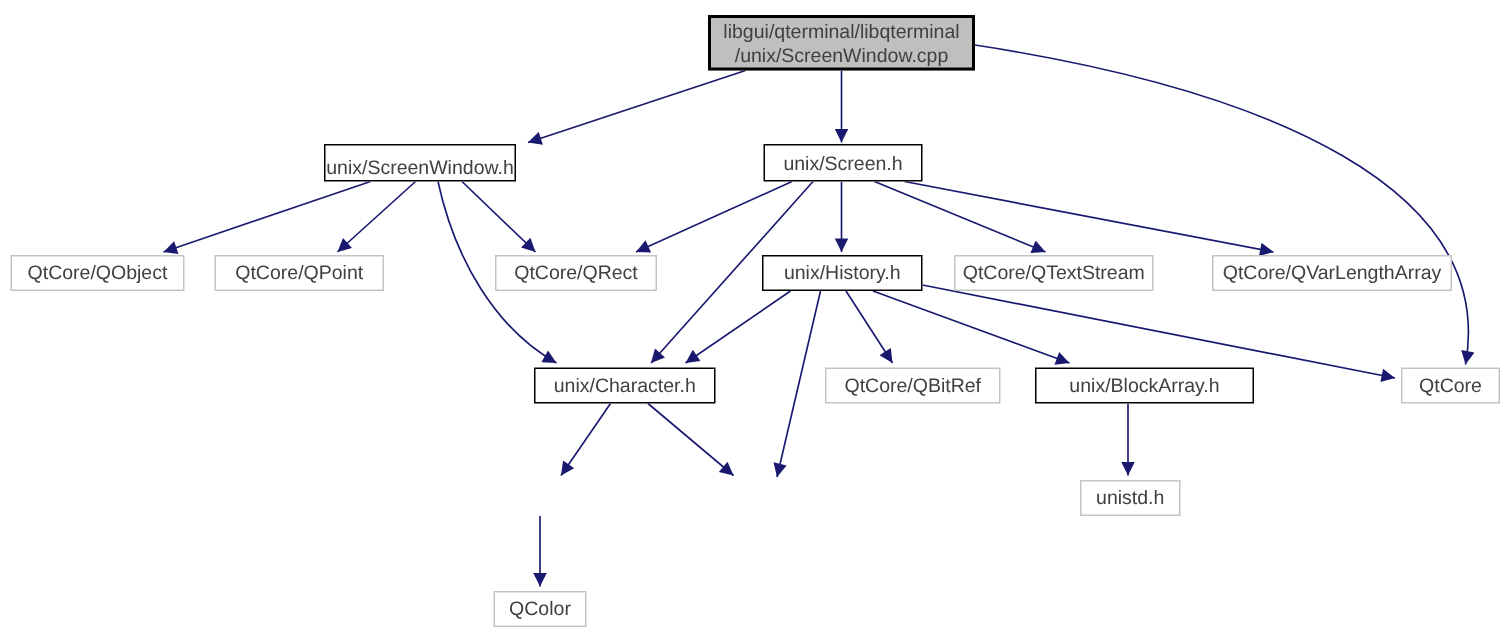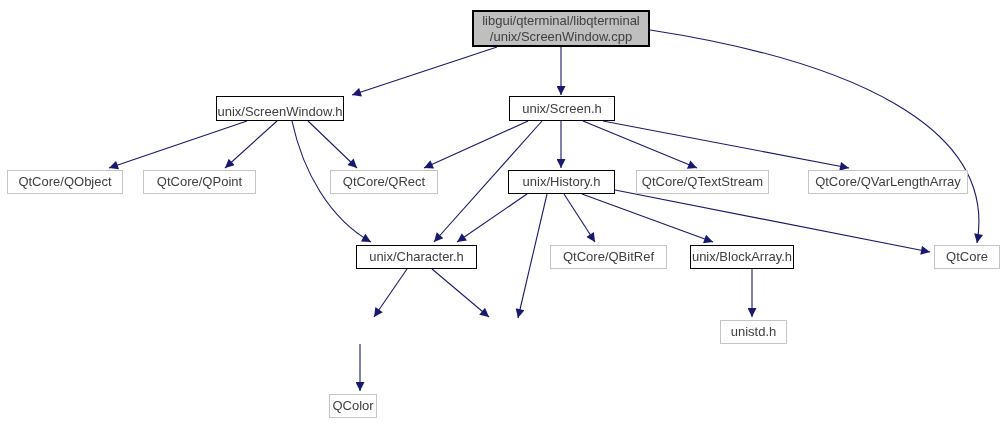--- a/index.html
+++ b/index.html
@@ -123,31 +123,31 @@
   </div>
 
   <div class="node internal" style="left:356px; top:245px; width:121px; height:24px;">
     <span class="lbl">unix/Character.h</span>
   </div>
 
   <div class="node external" style="left:550px; top:245px; width:117px; height:24px;justify-content:center;">
     <span class="lbl">QtCore/QBitRef</span>
   </div>
 
-  <div class="node internal" style="left:690px; top:245px; width:104px; height:24px;">
+  <div class="node internal" style="left:690px; top:245px; width:146px; height:24px;">
     <span class="lbl">unix/BlockArray.h</span>
   </div>
 
   <div class="node external" style="left:934px; top:245px; width:66px; height:24px;">
     <span class="lbl">QtCore</span>
   </div>
 
 
 
   <div class="node external" style="left:720px; top:320px; width:67px; height:24px;">
     <span class="lbl">unistd.h</span>
   </div>
 
-  <div class="node external" style="left:329px; top:394px; width:48px; height:24px;">
+  <div class="node external" style="left:329px; top:394px; width:62px; height:24px;">
     <span class="lbl">QColor</span>
   </div>
 
 </div>
 
 </body></html>

